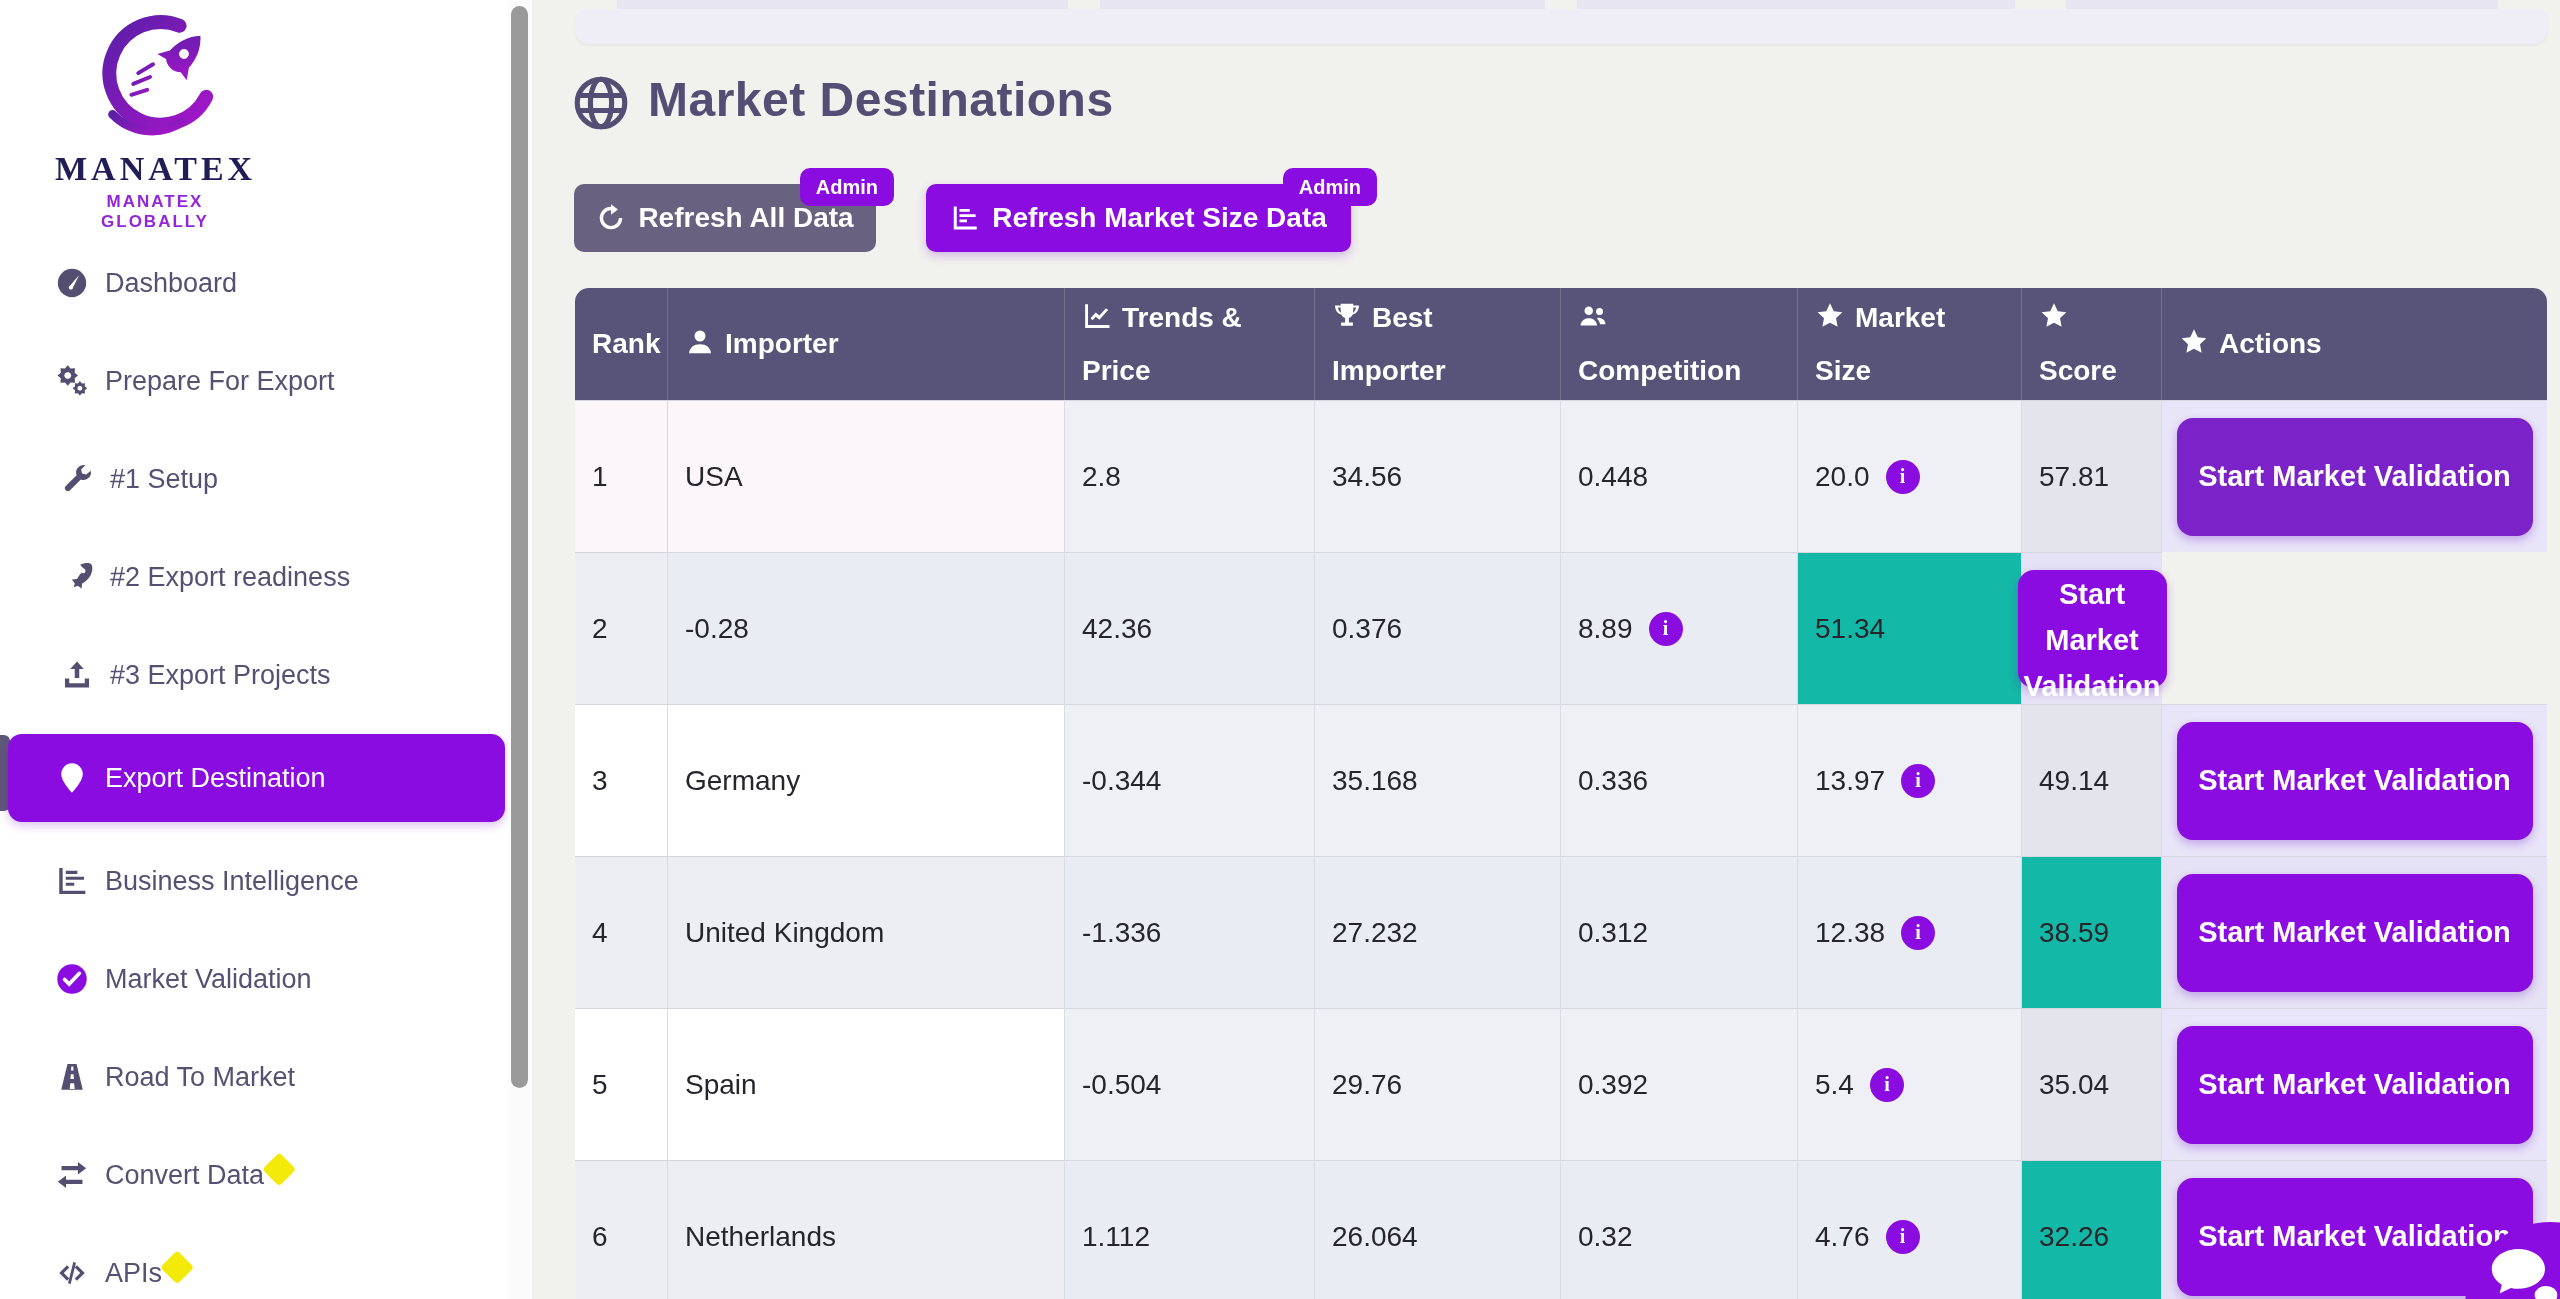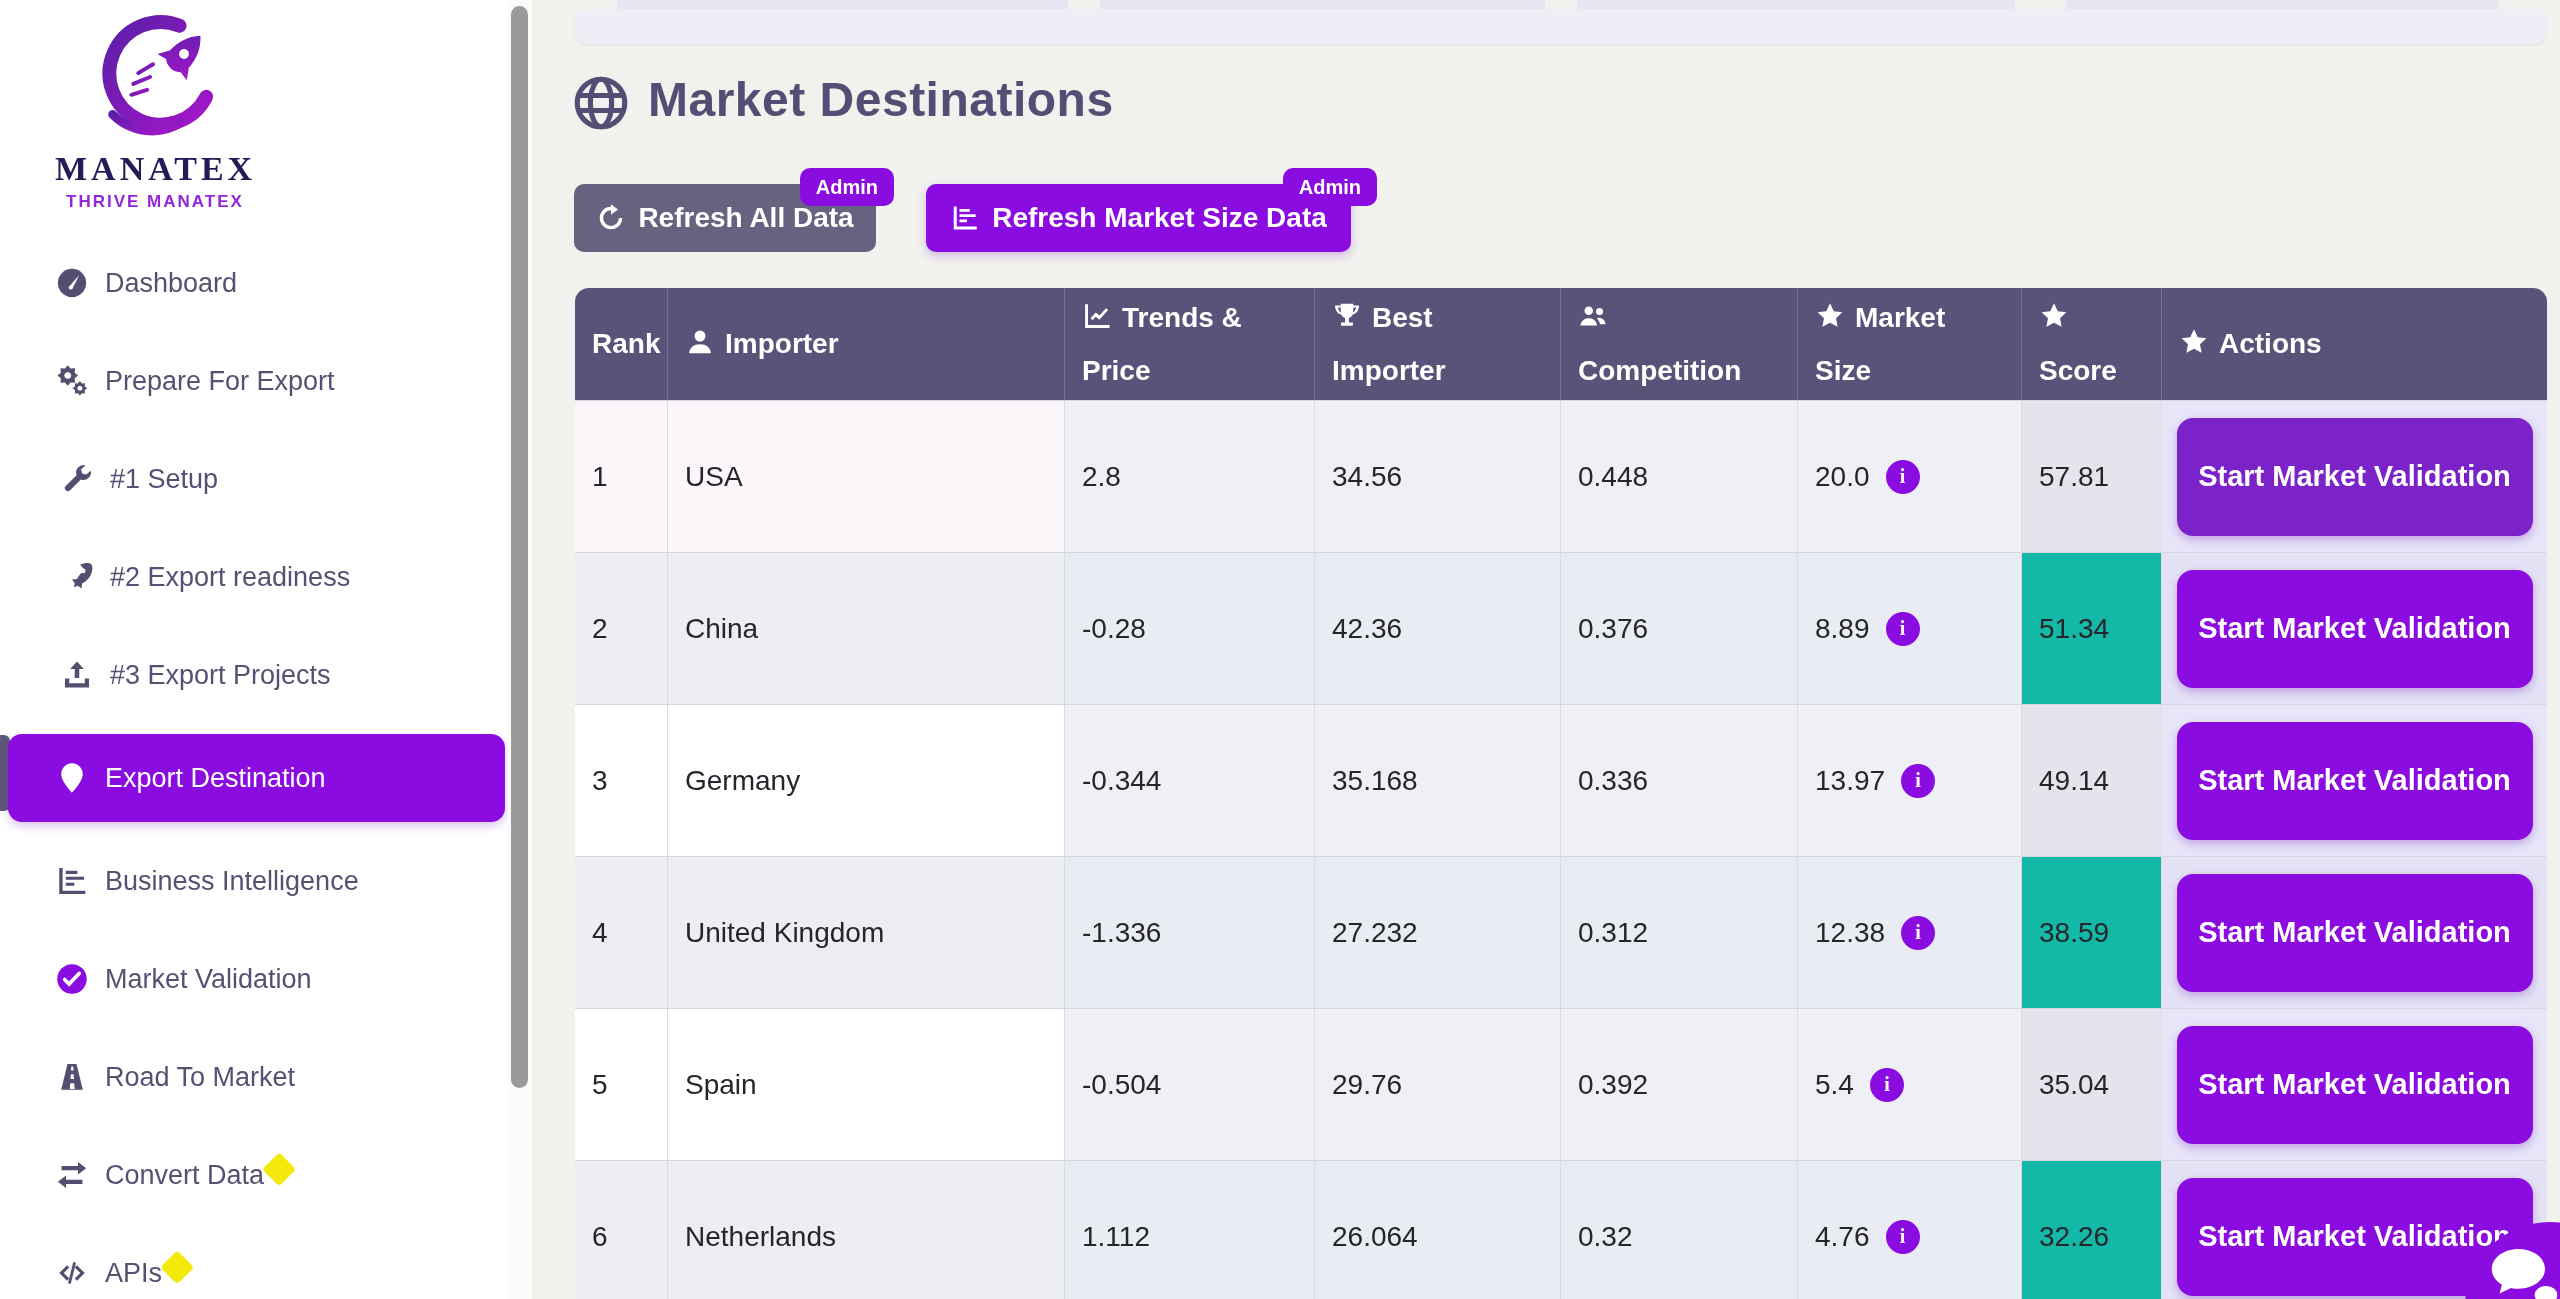--- a/index.html
+++ b/index.html
@@ -88,21 +88,21 @@
         </defs>
       <path d="M100 16 A52 52 0 1 0 127 88" fill="none" stroke="url(#lg)" stroke-width="14" stroke-linecap="round"></path>
       <path d="M32 106 a56 56 0 0 0 70 8" fill="none" stroke="url(#lg)" stroke-width="9" stroke-linecap="round"></path>
       <g transform="rotate(42 95 55)">
         <path fill="url(#lg)" d="M95 16c9 9 13 20 13 32l7 11-10-2a15 15 0 0 1-20 0l-10 2 7-11c0-12 4-23 13-32z"></path>
         <circle cx="95" cy="41" r="5" fill="#fff"></circle>
       </g>
       <path d="M58 64l15-9M53 75l17-7M51 86l16-5" stroke="url(#lg)" stroke-width="4" stroke-linecap="round" fill="none"></path>
     </svg>
     <div class="brand">MANATEX</div>
-    <div class="tagline">THRIVE MANATEX</div>
+    <div class="tagline">MANATEX GLOBALLY</div>
   </div>
   <div class="active-edge"></div>
   <nav class="nav" id="nav">
       <div class="nav-item">
         <span class="nicon">
           <svg viewBox="0 0 24 24">
             <circle cx="12" cy="12" r="10"></circle>
             <path fill="#fff" d="M10.7 13.7l6.4-7.4-4.4 8.8a1.5 1.5 0 1 1-2-1.4z"></path>
           </svg>
         </span>
@@ -303,21 +303,20 @@
             <span>20.0</span>
             <span class="info-badge">i</span>
           </div>
           <div class="cell col-score">57.81</div>
           <div class="cell col-actions">
             <button class="action-btn">Start Market Validation</button>
           </div>
         </div>
         <div class="trow row even">
           <div class="cell col-rank">2</div>
-          <div class="cell col-importer">China</div>
           <div class="cell mid col-trends">-0.28</div>
           <div class="cell mid col-best">42.36</div>
           <div class="cell mid col-comp">0.376</div>
           <div class="cell mid col-size">
             <span>8.89</span>
             <span class="info-badge">i</span>
           </div>
           <div class="cell col-score">51.34</div>
           <div class="cell col-actions">
             <button class="action-btn">Start Market Validation</button>

